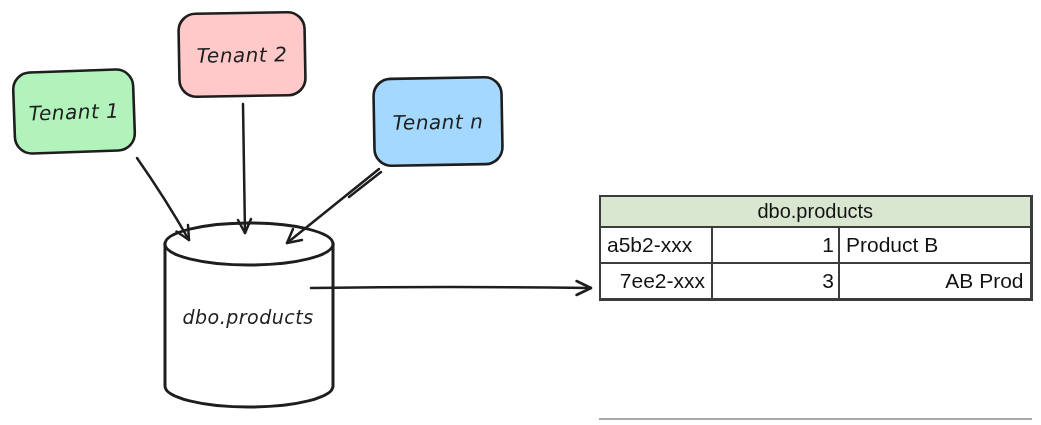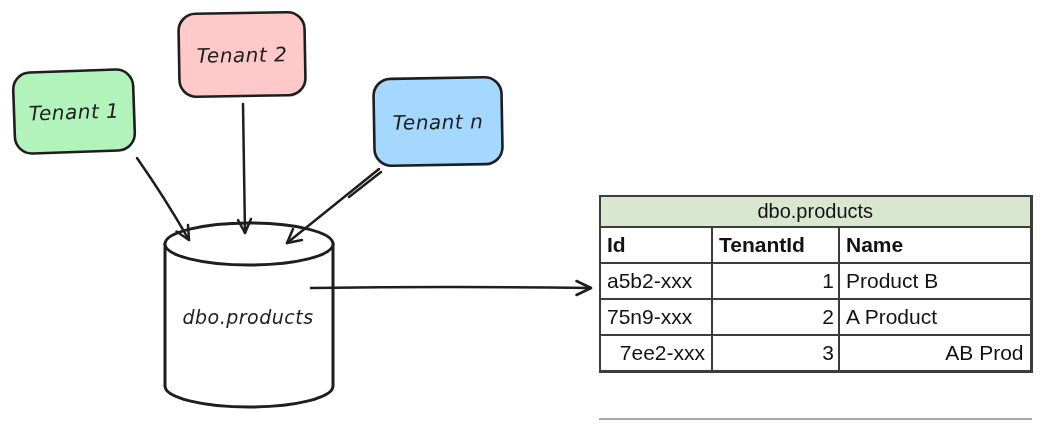--- a/index.html
+++ b/index.html
@@ -131,33 +131,23 @@
     <colgroup>
       <col style="width:112px">
       <col style="width:127px">
       <col style="width:192px">
     </colgroup>
     <tbody>
       <tr>
         <td class="title-cell" colspan="3">dbo.products</td>
       </tr>
       <tr>
-        <th>Id</th>
-        <th>TenantId</th>
-        <th>Name</th>
-      </tr>
-      <tr>
         <td>a5b2-xxx</td>
         <td class="num">1</td>
         <td>Product B</td>
-      </tr>
-      <tr>
-        <td>75n9-xxx</td>
-        <td class="num">2</td>
-        <td>A Product</td>
       </tr>
       <tr>
         <td>7ee2-xxx</td>
         <td class="num">3</td>
         <td>AB Prod</td>
       </tr>
     </tbody>
   </table>
 
   <div class="bottom-gridline"></div>

